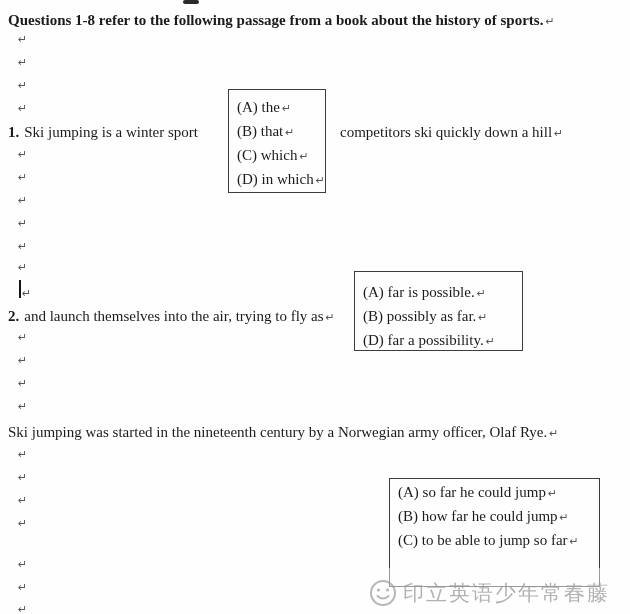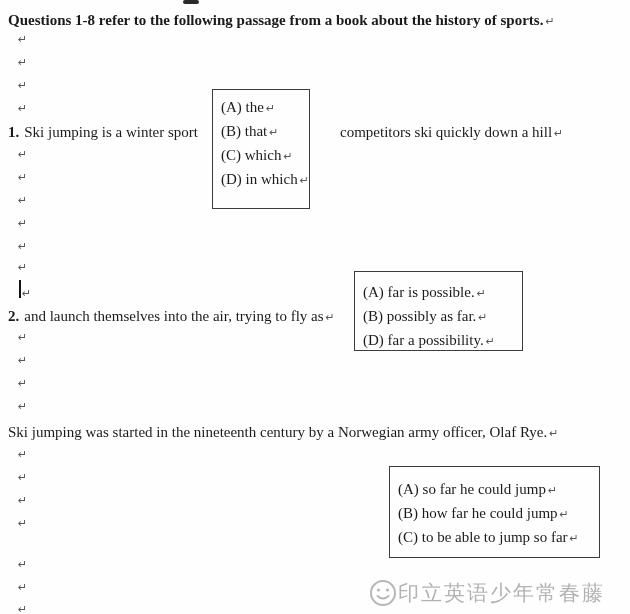--- a/index.html
+++ b/index.html
@@ -10,21 +10,21 @@
   .line{position:absolute;font-size:15px;line-height:20px;white-space:nowrap;}
   .b{font-weight:bold;margin-top:47px;}
   .qtext{margin-left:5px;}
   .pm{font-family:"DejaVu Sans",sans-serif;font-size:11px;color:#55575c;margin-left:2px;}
   .mark{position:absolute;left:18px;font-family:"DejaVu Sans",sans-serif;font-size:11px;color:#55575c;}
   .optbox{position:absolute;border:1px solid #3c3c3c;background:#fefefe;box-sizing:border-box;}
   .opt{display:block;padding-left:8px;font-size:15px;line-height:23px;white-space:nowrap;}
   .caret{position:absolute;left:19px;top:280px;width:2px;height:18px;background:#141414;}
   .top-artifact{position:absolute;left:183px;top:0;width:16px;height:4px;background:#2a2a2a;border-radius:2px;}
   .wm-veil{position:absolute;left:366px;top:568px;width:264px;height:44px;background:rgba(255,255,255,0.48);}
-  .watermark{position:absolute;left:368px;top:578px;display:flex;align-items:center;}
+  .watermark{position:absolute;left:368px;top:578px;display:flex;align-items:center;gap:5px;}
   .wm-text{font-family:"DejaVu Sans",sans-serif;font-size:21px;letter-spacing:2px;color:rgba(152,152,152,0.75);white-space:nowrap;}
 </style>
 </head>
 <body>
 
 <div class="page">
 
   <div class="top-artifact"></div>
 
   <div class="line" style="left:8px;top:10px">
@@ -33,21 +33,21 @@
 
   <span class="mark" style="top:33px">↵</span>
   <span class="mark" style="top:56px">↵</span>
   <span class="mark" style="top:79px">↵</span>
   <span class="mark" style="top:102px">↵</span>
 
   <div class="line" style="left:8px;top:122px">
     <span class="b">1.</span><span class="qtext">Ski jumping is a winter sport</span>
   </div>
 
-  <div class="optbox" style="left:212px;top:89px;width:98px;height:120px;padding-top:6px">
+  <div class="optbox" style="left:228px;top:89px;width:98px;height:104px;padding-top:6px">
     <span class="opt"><span>(A) the</span><span class="pm">↵</span></span>
     <span class="opt"><span>(B) that</span><span class="pm">↵</span></span>
     <span class="opt"><span>(C) which</span><span class="pm">↵</span></span>
     <span class="opt"><span>(D) in which</span><span class="pm">↵</span></span>
   </div>
 
   <div class="line" style="left:340px;top:122px">
     <span>competitors ski quickly down a hill</span><span class="pm">↵</span>
   </div>
 
@@ -79,21 +79,21 @@
   <div class="line" style="left:8px;top:422px">
     <span>Ski jumping was started in the nineteenth century by a Norwegian army officer, Olaf Rye.</span><span class="pm">↵</span>
   </div>
 
   <span class="mark" style="top:448px">↵</span>
   <span class="mark" style="top:471px">↵</span>
   <span class="mark" style="top:494px">↵</span>
   <span class="mark" style="top:517px">↵</span>
 
 
-  <div class="optbox" style="left:389px;top:466px;width:211px;height:92px;padding-top:11px">
+  <div class="optbox" style="left:389px;top:478px;width:211px;height:109px;padding-top:2px">
     <span class="opt"><span>(A) so far he could jump</span><span class="pm">↵</span></span>
     <span class="opt"><span>(B) how far he could jump</span><span class="pm">↵</span></span>
     <span class="opt"><span>(C) to be able to jump so far</span><span class="pm">↵</span></span>
   </div>
 
   <span class="mark" style="top:558px">↵</span>
   <span class="mark" style="top:581px">↵</span>
   <span class="mark" style="top:603px">↵</span>
 
   <div class="wm-veil"></div>

